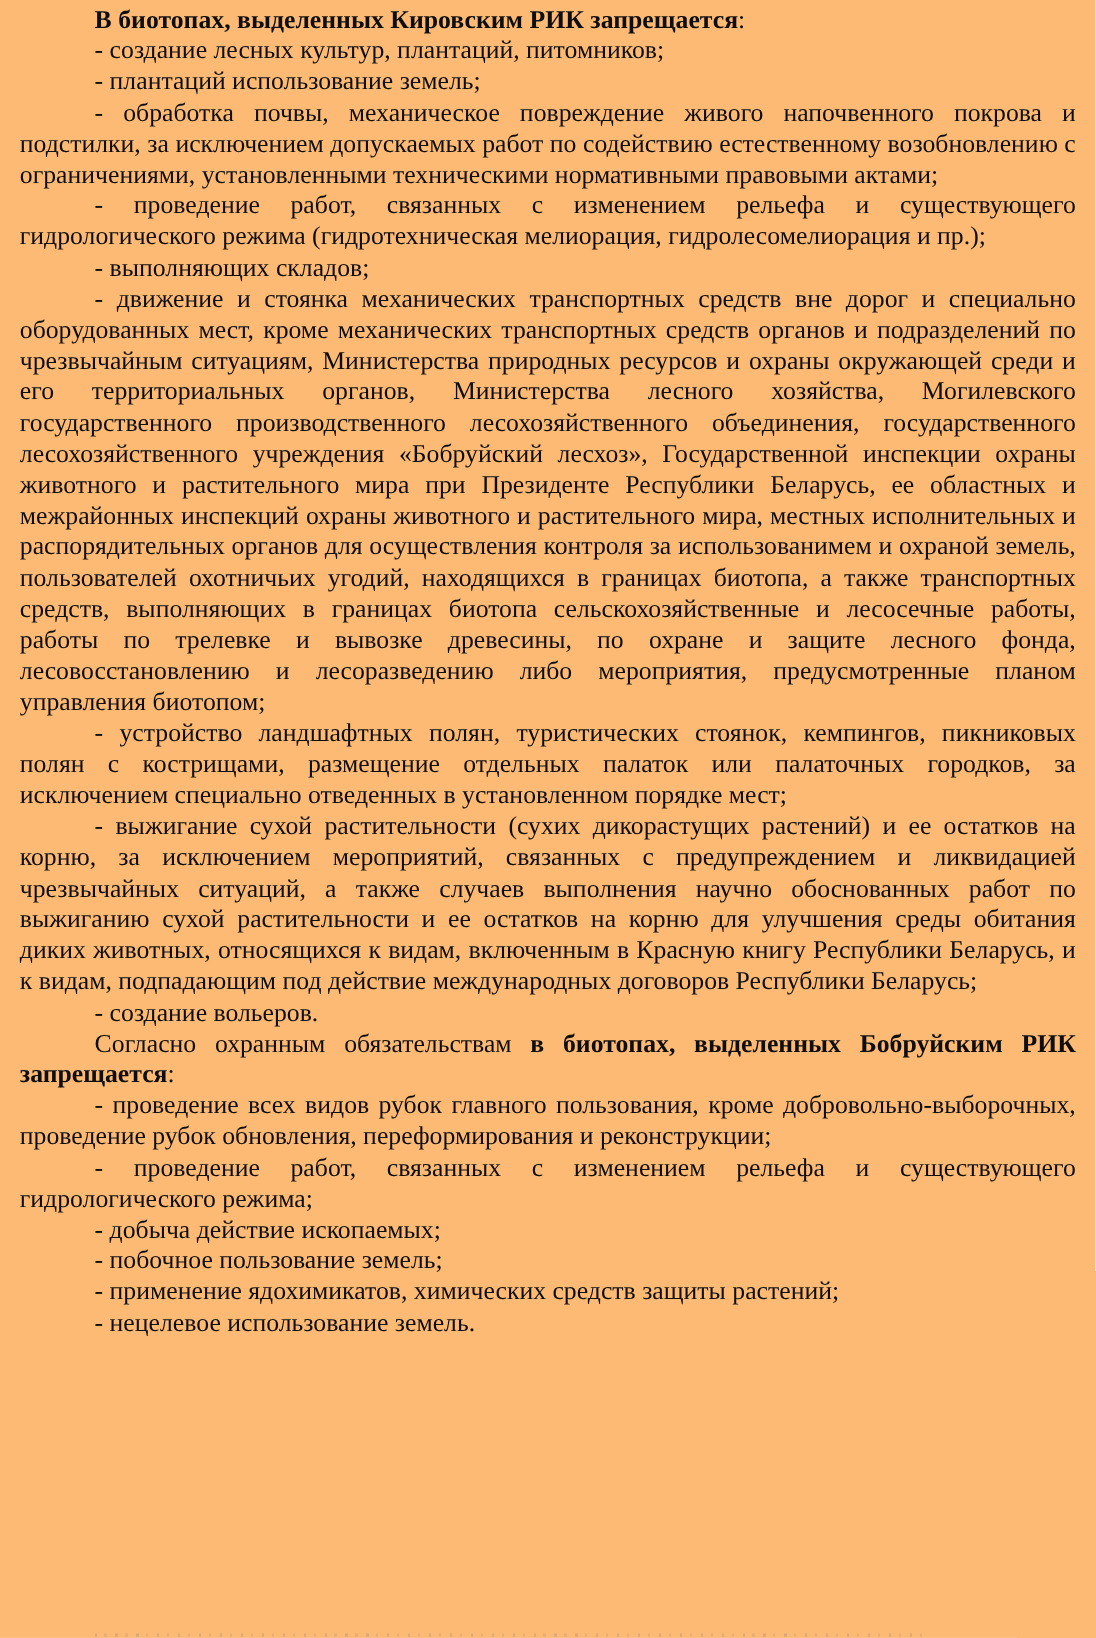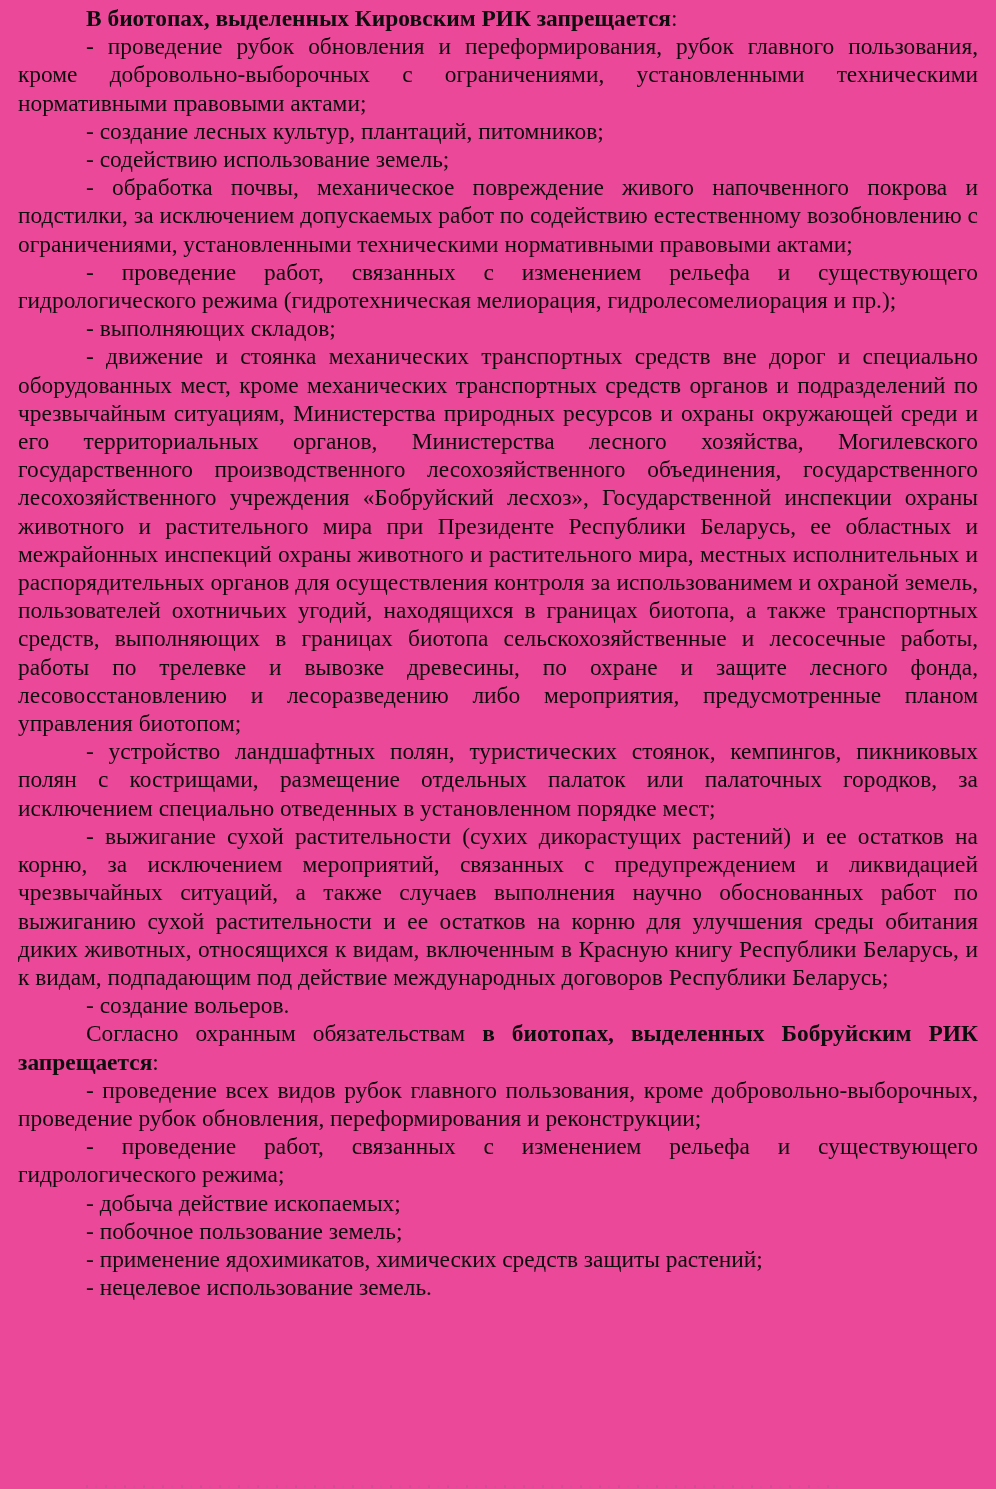--- a/index.html
+++ b/index.html
@@ -6,21 +6,21 @@
     margin: 0;
     padding: 0;
     background: #ffffff;
   }
   .page {
     position: relative;
     width: 996px;
     height: 1489px;
     box-sizing: border-box;
     padding: 4px 18px 0 18px;
-    background: #ec4899;
+    background: #fdba74;
     color: #0e0e0e;
     font-family: "Liberation Serif", "DejaVu Serif", serif;
     font-size: 23.4px;
     line-height: 28.2px;
     overflow: hidden;
   }
   .para {
     margin: 0;
     text-align: justify;
     text-indent: 68px;
@@ -44,23 +44,22 @@
     );
   }
 </style>
 </head>
 <body>
 
 <div class="page">
 
   <p class="para"><b>В биотопах, выделенных Кировским РИК запрещается</b><span>:</span></p>
 
-  <p class="para">- проведение рубок обновления и переформирования, рубок главного пользования, кроме добровольно-выборочных с ограничениями, установленными техническими нормативными правовыми актами;</p>
   <p class="para">- создание лесных культур, плантаций, питомников;</p>
-  <p class="para">- содействию использование земель;</p>
+  <p class="para">- плантаций использование земель;</p>
   <p class="para">- обработка почвы, механическое повреждение живого напочвенного покрова и подстилки, за исключением допускаемых работ по содействию естественному возобновлению с ограничениями, установленными техническими нормативными правовыми актами;</p>
   <p class="para">- проведение работ, связанных с изменением рельефа и существующего гидрологического режима (гидротехническая мелиорация, гидролесомелиорация и пр.);</p>
   <p class="para">- выполняющих складов;</p>
   <p class="para">- движение и стоянка механических транспортных средств вне дорог и специально оборудованных мест, кроме механических транспортных средств органов и подразделений по чрезвычайным ситуациям, Министерства природных ресурсов и охраны окружающей среди и его территориальных органов, Министерства лесного хозяйства, Могилевского государственного производственного лесохозяйственного объединения, государственного лесохозяйственного учреждения «Бобруйский лесхоз», Государственной инспекции охраны животного и растительного мира при Президенте Республики Беларусь, ее областных и межрайонных инспекций охраны животного и растительного мира, местных исполнительных и распорядительных органов для осуществления контроля за использованимем и охраной земель, пользователей охотничьих угодий, находящихся в границах биотопа, а также транспортных средств, выполняющих в границах биотопа сельскохозяйственные и лесосечные работы, работы по трелевке и вывозке древесины, по охране и защите лесного фонда, лесовосстановлению и лесоразведению либо мероприятия, предусмотренные планом управления биотопом;</p>
   <p class="para">- устройство ландшафтных полян, туристических стоянок, кемпингов, пикниковых полян с кострищами, размещение отдельных палаток или палаточных городков, за исключением специально отведенных в установленном порядке мест;</p>
   <p class="para">- выжигание сухой растительности (сухих дикорастущих растений) и ее остатков на корню, за исключением мероприятий, связанных с предупреждением и ликвидацией чрезвычайных ситуаций, а также случаев выполнения научно обоснованных работ по выжиганию сухой растительности и ее остатков на корню для улучшения среды обитания диких животных, относящихся к видам, включенным в Красную книгу Республики Беларусь, и к видам, подпадающим под действие международных договоров Республики Беларусь;</p>
   <p class="para">- создание вольеров.</p>
 
   <p class="para"><span>Согласно охранным обязательствам </span><b>в биотопах, выделенных Бобруйским РИК запрещается</b><span>:</span></p>
 

